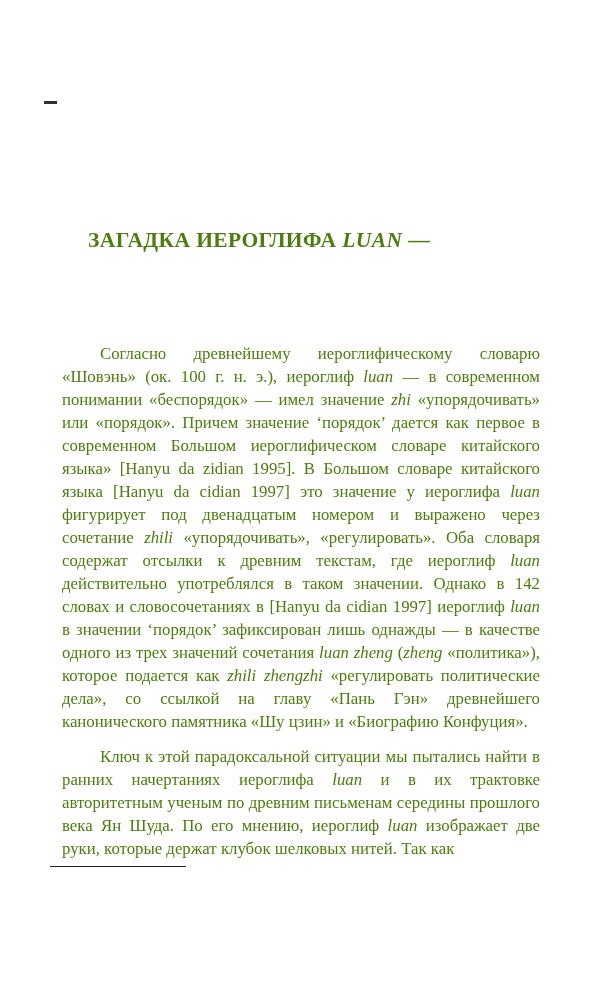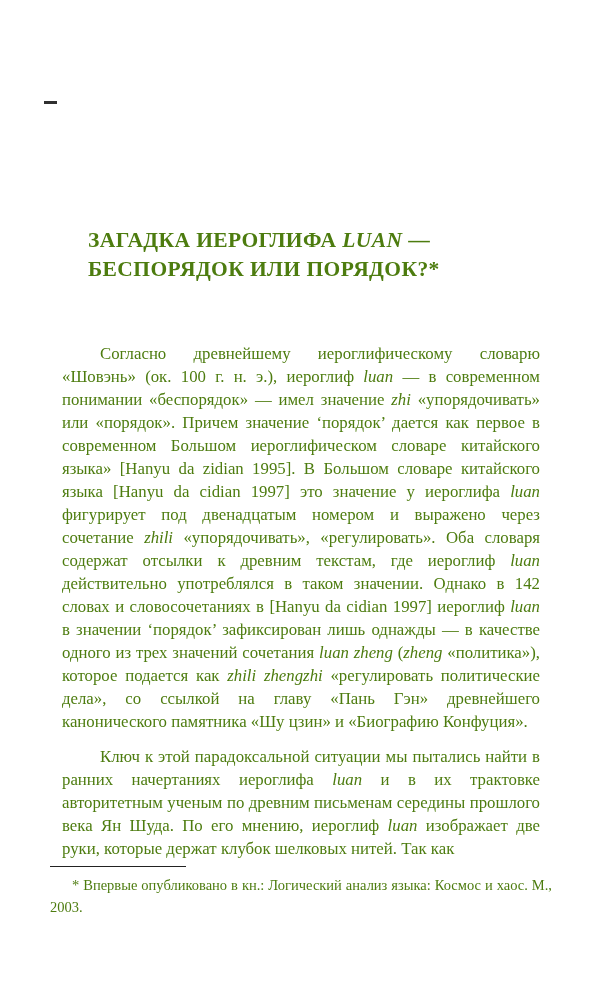--- a/index.html
+++ b/index.html
@@ -66,26 +66,24 @@
 </style>
 </head>
 <body>
 
 <div class="page">
 
   <div class="corner-mark"></div>
 
   <h1 class="title">
     <div><span>ЗАГАДКА ИЕРОГЛИФА </span><span class="it">LUAN</span><span> —</span></div>
-    <div><span>БЕСПОРЯДОК ИЛИ ПОРЯДОК?*</span></div>
   </h1>
 
   <div class="body-text">
       <p><span>Согласно древнейшему иероглифическому словарю «Шовэнь» (ок. 100 г. н. э.), иероглиф </span><span class="it">luan</span><span> — в современном понимании «беспорядок» — имел значение </span><span class="it">zhi</span><span> «упорядочивать» или «порядок». Причем значение ‘порядок’ дается как первое в современном Большом иероглифическом словаре китайского языка» [Hanyu da zidian 1995]. В Большом словаре китайского языка [Hanyu da cidian 1997] это значение у иероглифа </span><span class="it">luan</span><span> фигурирует под двенадцатым номером и выражено через сочетание </span><span class="it">zhili</span><span> «упорядочивать», «регулировать». Оба словаря содержат отсылки к древним текстам, где иероглиф </span><span class="it">luan</span><span> действительно употреблялся в таком значении. Однако в 142 словах и словосочетаниях в [Hanyu da cidian 1997] иероглиф </span><span class="it">luan</span><span> в значении ‘порядок’ зафиксирован лишь однажды — в качестве одного из трех значений сочетания </span><span class="it">luan zheng</span><span> (</span><span class="it">zheng</span><span> «политика»), которое подается как </span><span class="it">zhili zhengzhi</span><span> «регулировать политические дела», со ссылкой на главу «Пань Гэн» древнейшего канонического памятника «Шу цзин» и «Биографию Конфуция».</span></p>
       <p><span>Ключ к этой парадоксальной ситуации мы пытались найти в ранних начертаниях иероглифа </span><span class="it">luan</span><span> и в их трактовке авторитетным ученым по древним письменам середины прошлого века Ян Шуда. По его мнению, иероглиф </span><span class="it">luan</span><span> изображает две руки, которые держат клубок шелковых нитей. Так как</span></p>
     </div>
 
   <div class="fn-block">
     <div class="fn-rule"></div>
-    <p class="footnote"><span>* Впервые опубликовано в кн.: Логический анализ языка: Космос и хаос. М., 2003.</span></p>
   </div>
 
 </div>
 
 </body></html>

